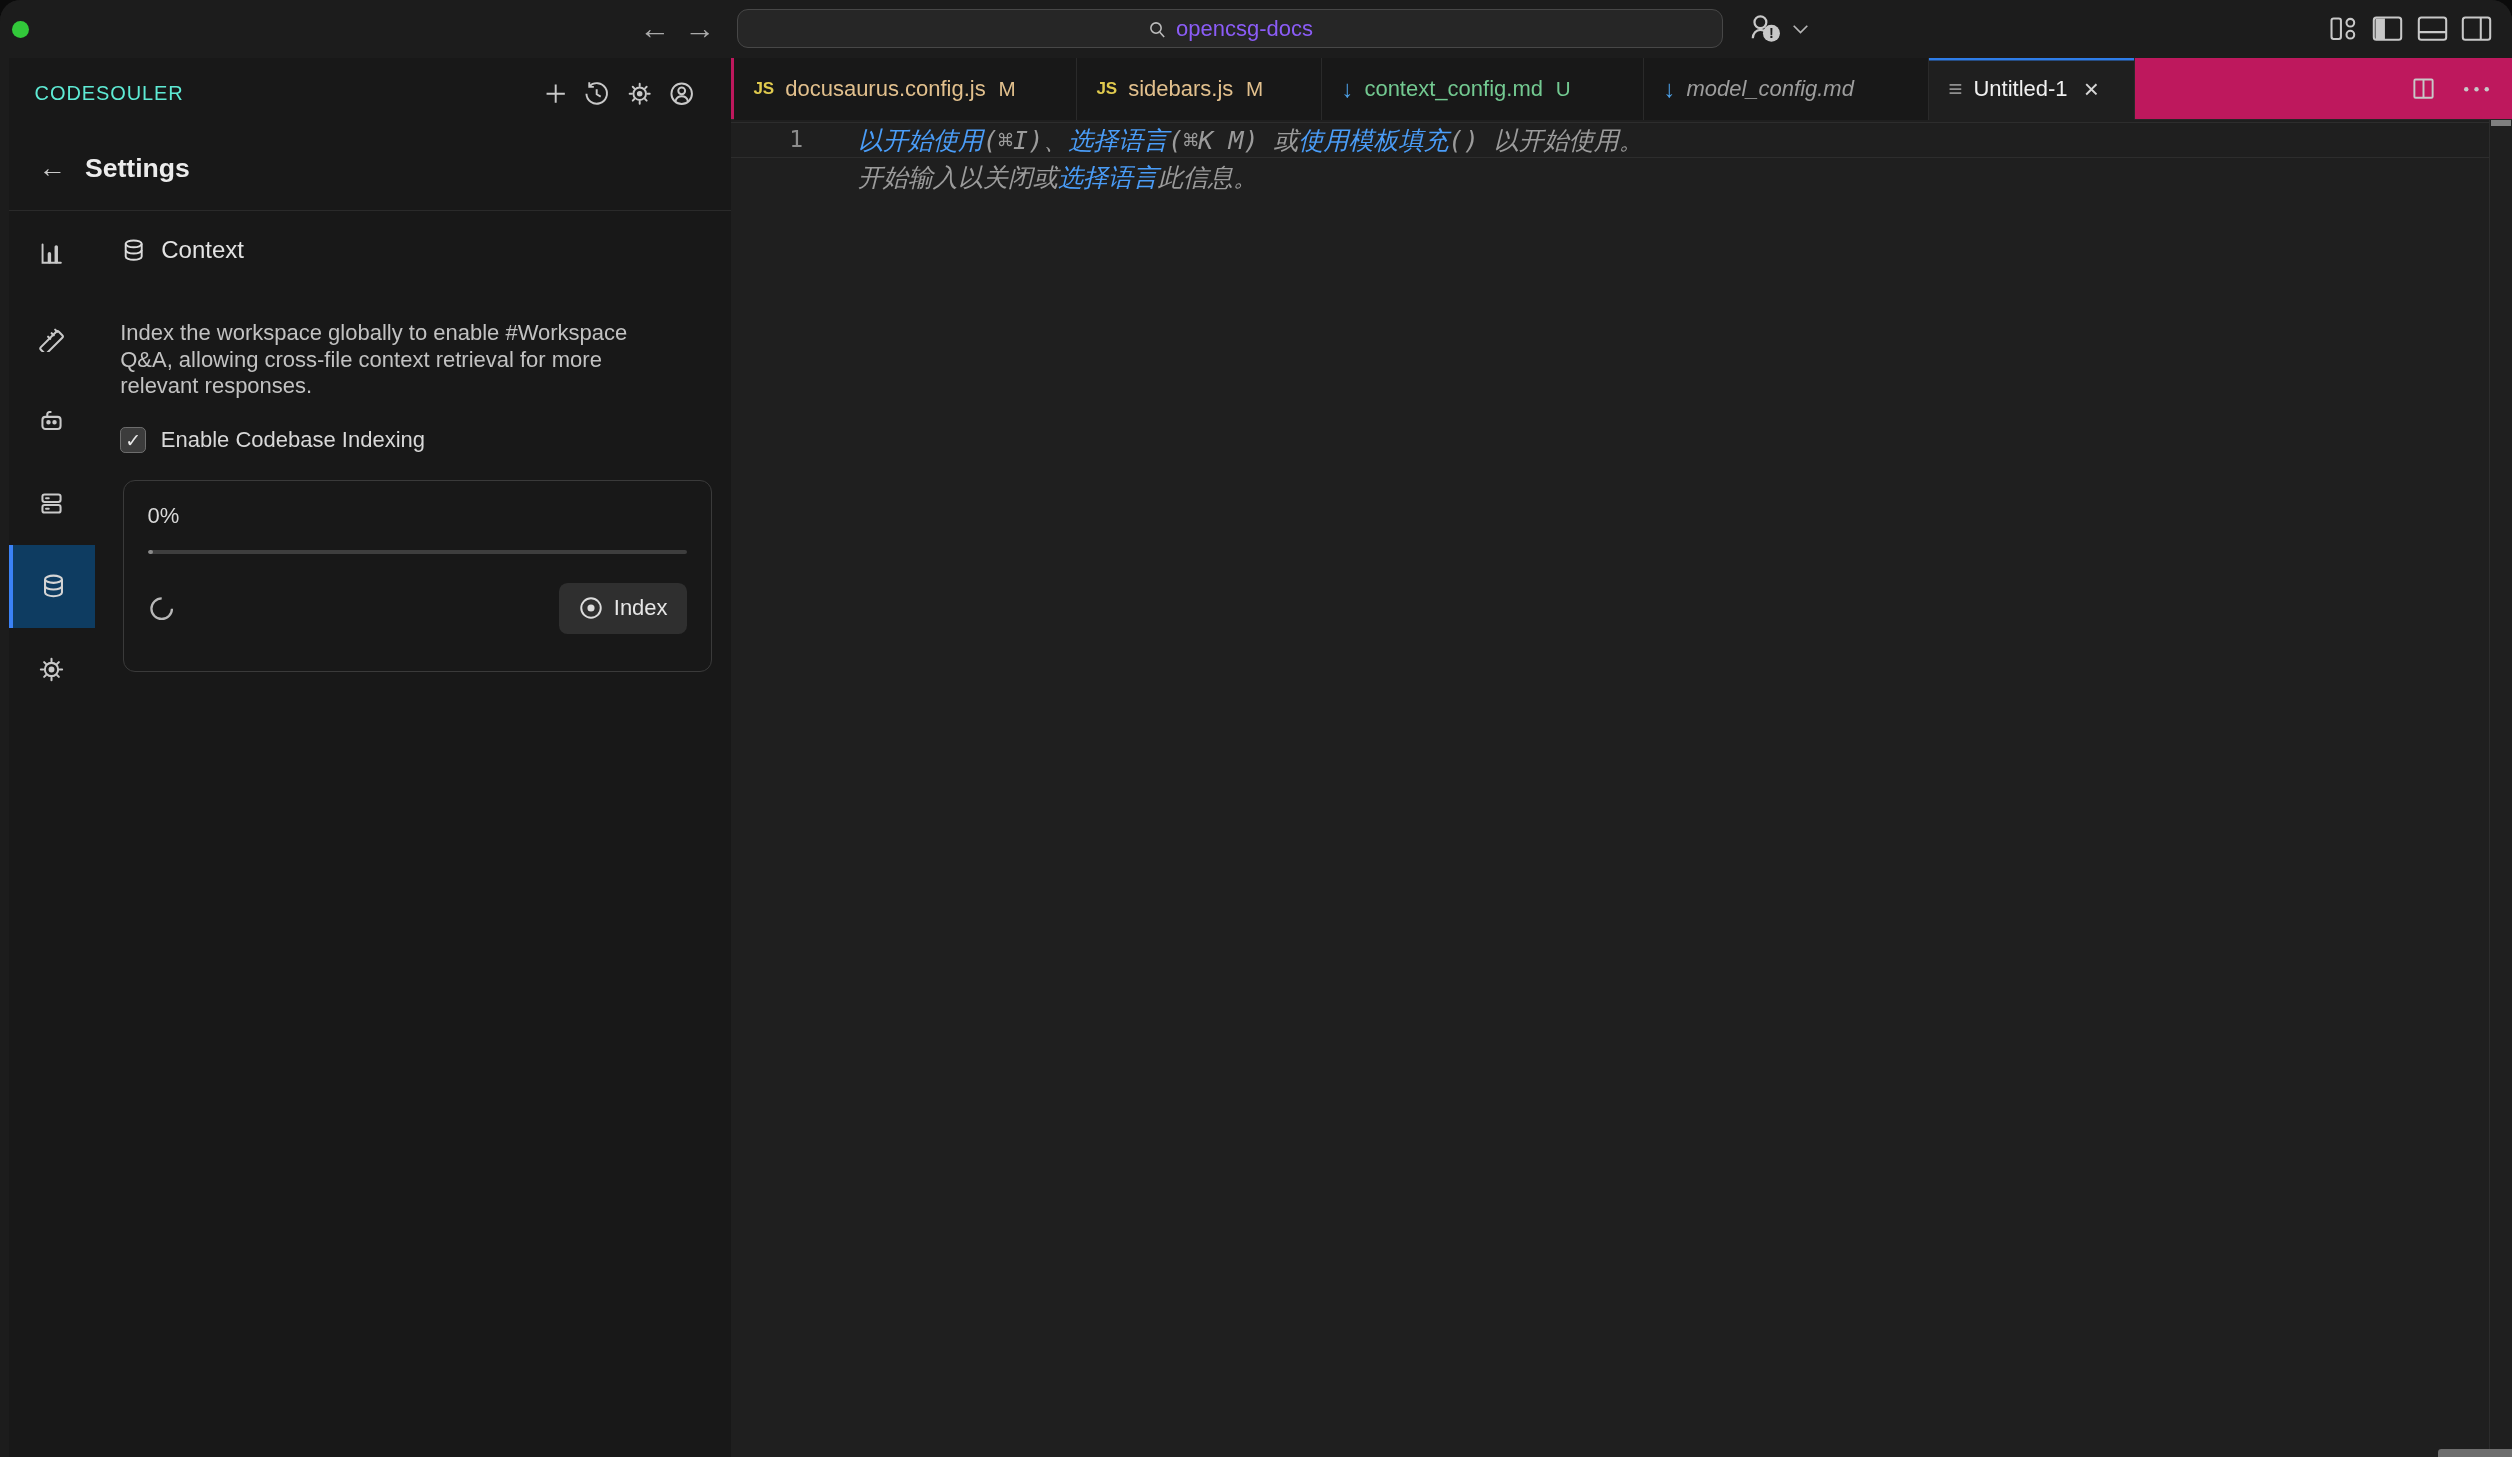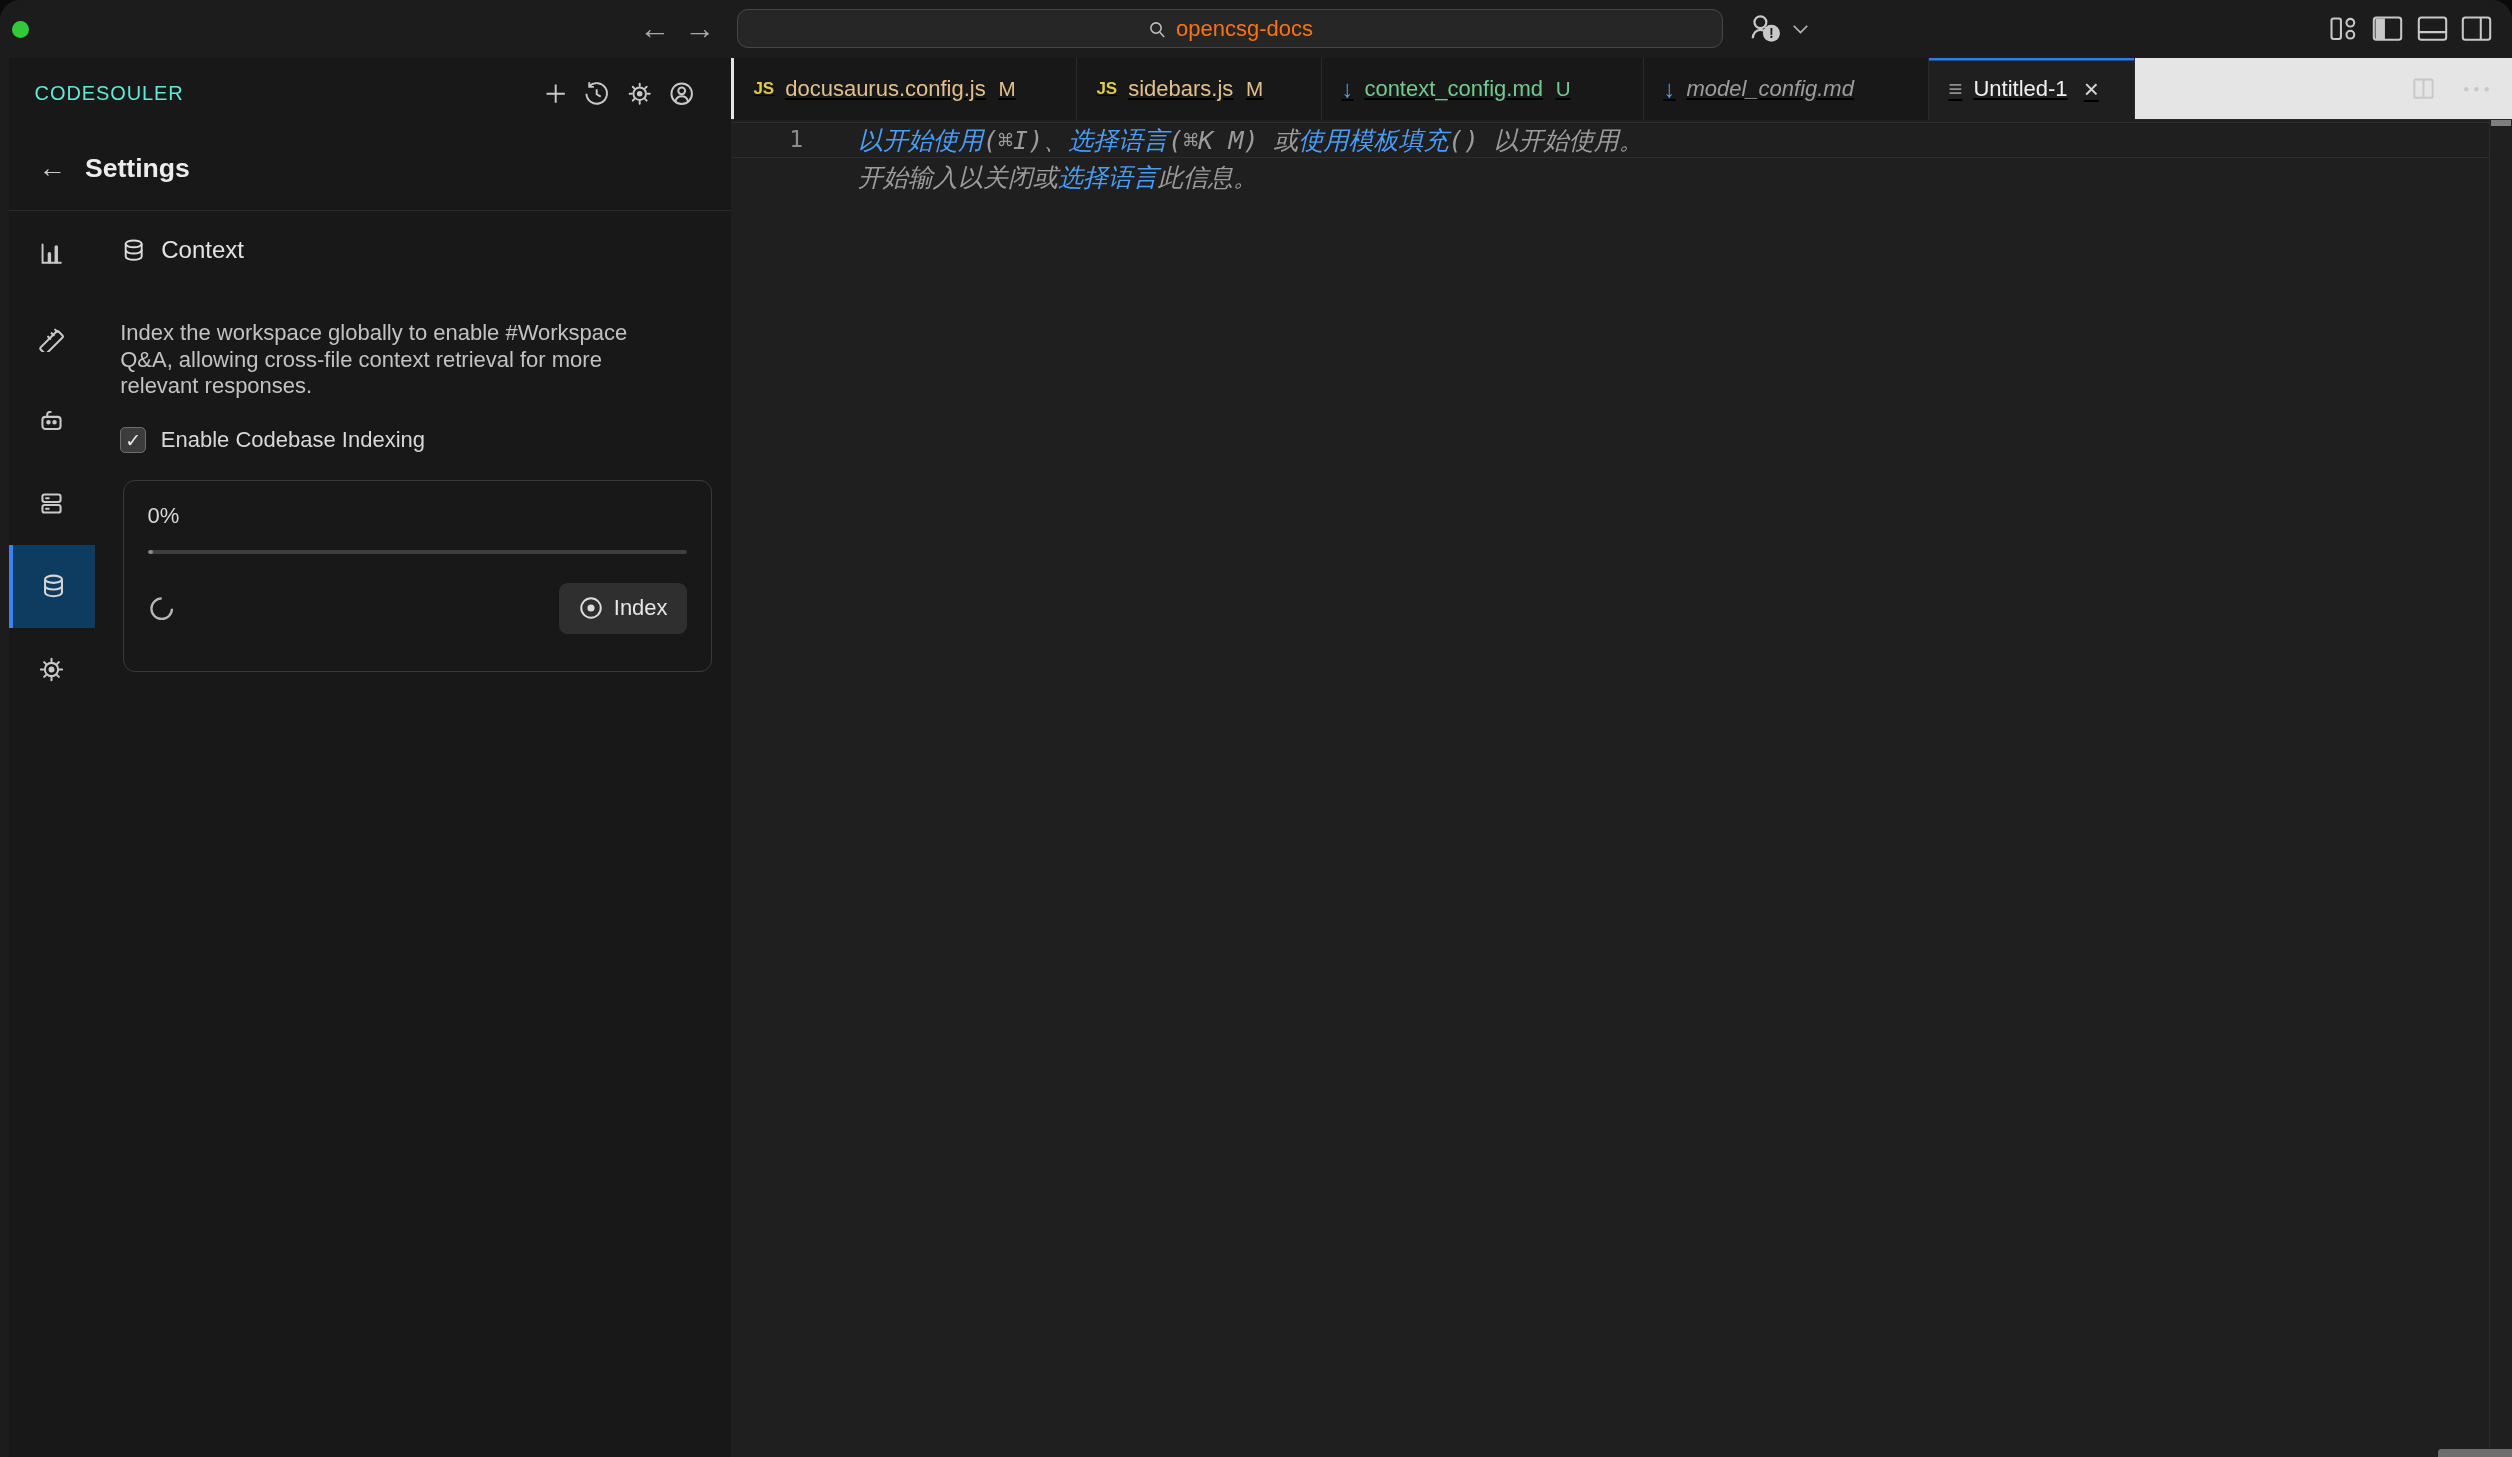--- a/index.html
+++ b/index.html
@@ -6,21 +6,21 @@
     font-family:"Liberation Sans",sans-serif;-webkit-font-smoothing:antialiased;}
   .window{position:absolute;inset:0;background:#1c1c1c;border-radius:20.6px 20.6px 0 0;overflow:hidden;}
   svg{display:block;}
   
   .titlebar{position:absolute;top:0;left:0;right:0;height:58px;background:#1c1c1c;}
   .traffic-dot{position:absolute;left:12px;top:20.6px;width:17px;height:17px;border-radius:50%;background:var(--green);}
   .nav-arrow{position:absolute;top:0;height:58px;line-height:57px;font-size:31px;color:#a9a9a9;width:34px;text-align:center;cursor:default;}
   .nav-back{left:638px}.nav-fwd{left:683px}
   .searchbox{position:absolute;left:737px;top:9.4px;width:986px;height:39px;box-sizing:border-box;
     border:0.9px solid #474747;border-radius:11px;background:#262626;display:flex;align-items:center;justify-content:center;gap:8.6px;}
-  .searchbox .stext{font-size:22px;color:#f97316;}
+  .searchbox .stext{font-size:22px;color:#8b5cf6;}
   .copilot{position:absolute;left:1746px;top:11px;height:36px;display:flex;align-items:center;gap:6.9px;color:#c8c8c8;}
   .layout-btn{position:absolute;top:14.6px;width:38px;height:29px;display:flex;align-items:center;justify-content:center;}
   
   .sidebar{position:absolute;left:8.6px;top:58px;width:722px;bottom:0;background:#181818;}
   .panel-header{position:absolute;top:0;left:0;right:0;height:70px;}
   .panel-title{position:absolute;left:26px;top:0;height:70px;line-height:70px;font-size:20px;letter-spacing:0.9px;color:#5eead4;}
   .ph-icon{position:absolute;top:20.6px;width:31px;height:31px;display:flex;align-items:center;justify-content:center;color:#c9c9c9;}
   .settings-row{position:absolute;top:91px;left:30px;height:38px;display:flex;align-items:center;gap:19px;}
   .back-arrow{font-size:27.4px;color:#c9c9c9;line-height:38px;}
   .settings-title{font-size:26.6px;font-weight:bold;color:#ececec;}
@@ -39,21 +39,21 @@
   .card{position:absolute;top:270px;left:11px;width:589px;height:192px;box-sizing:border-box;border:1.7px solid #3a3a3a;border-radius:12px;padding:22px 24px;}
   .pct{font-size:22px;color:#dadada;}
   .track{margin-top:20.6px;height:4.3px;border-radius:2.6px;background:#3e3e3e;position:relative;overflow:hidden;}
   .track-fill{position:absolute;left:0;top:0;bottom:0;width:1%;background:#8a8a8a;border-radius:2.6px;}
   .prog-row{margin-top:29px;display:flex;align-items:center;}
   .spinner{flex:none;}
   .prog-text{margin-left:13.7px;width:292px;font-size:21.4px;line-height:26px;color:#d5d5d5;}
   .pause-btn{margin-left:auto;height:51px;padding:0 19px;border-radius:8.6px;background:#2f2f2f;display:flex;align-items:center;gap:9.4px;font-size:22px;color:#e6e6e6;}
   
   .editor-area{position:absolute;left:731px;top:58px;right:0;bottom:0;background:#1f1f1f;}
-  .tabbar{position:absolute;top:0;left:0;right:0;height:62px;background:#e5e5e5;display:flex;padding-left:3.4px;border-bottom:0.9px solid #272727;box-sizing:border-box;text-decoration:underline;}
+  .tabbar{position:absolute;top:0;left:0;right:0;height:62px;background:#be185d;display:flex;padding-left:3.4px;border-bottom:0.9px solid #272727;box-sizing:border-box;}
   .tab{height:62px;box-sizing:border-box;border-right:0.9px solid #2a2a2a;display:flex;align-items:center;gap:11px;padding:0 19px;font-size:22px;background:#181818;}
   .tab.active{background:#1f1f1f;box-shadow:inset 0 2.6px 0 0 var(--accent);border-bottom:0.9px solid #1f1f1f;}
   .tab .ficon-js{font-size:17px;font-weight:bold;color:var(--js-icon);letter-spacing:0;}
   .tab .ficon-md{font-size:24px;font-weight:bold;color:var(--md-icon);line-height:1;}
   .tab .ficon-txt{font-size:24px;color:#8f8f8f;line-height:1;}
   .tab .badge{font-size:20.6px;margin-left:1.7px;}
   .tab .close{font-size:26px;color:#d6d6d6;margin-left:5.1px;line-height:1;}
   .tab-actions{position:absolute;right:20.6px;top:0;height:62px;display:flex;align-items:center;gap:24px;color:#c8c8c8;}
   .editbody{position:absolute;top:62px;left:0;right:0;bottom:0;background:#1f1f1f;}
   .cur-line{position:absolute;top:1.7px;left:0;right:23px;height:36px;border-top:1.7px solid #2d2d2d;border-bottom:1.7px solid #2d2d2d;box-sizing:border-box;}

